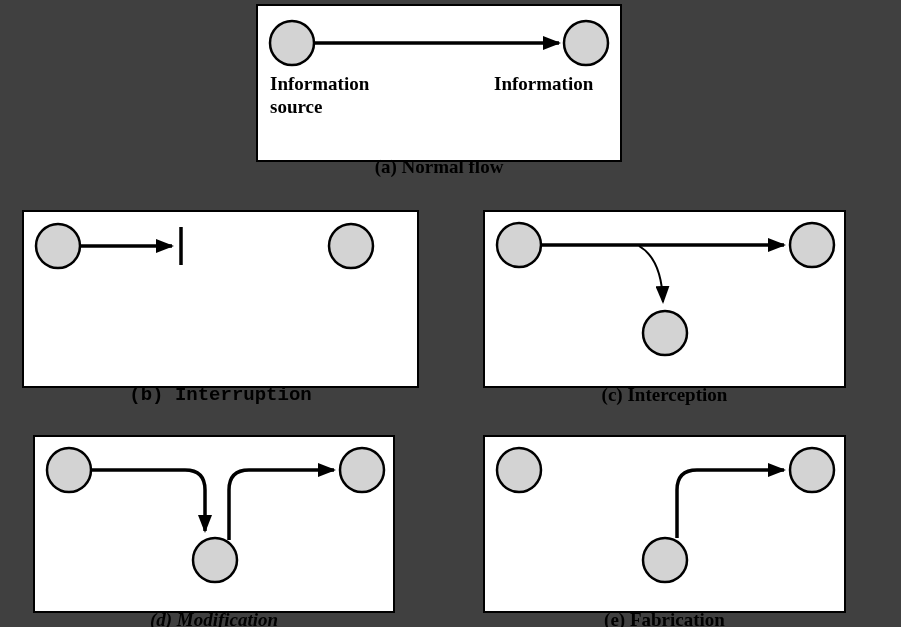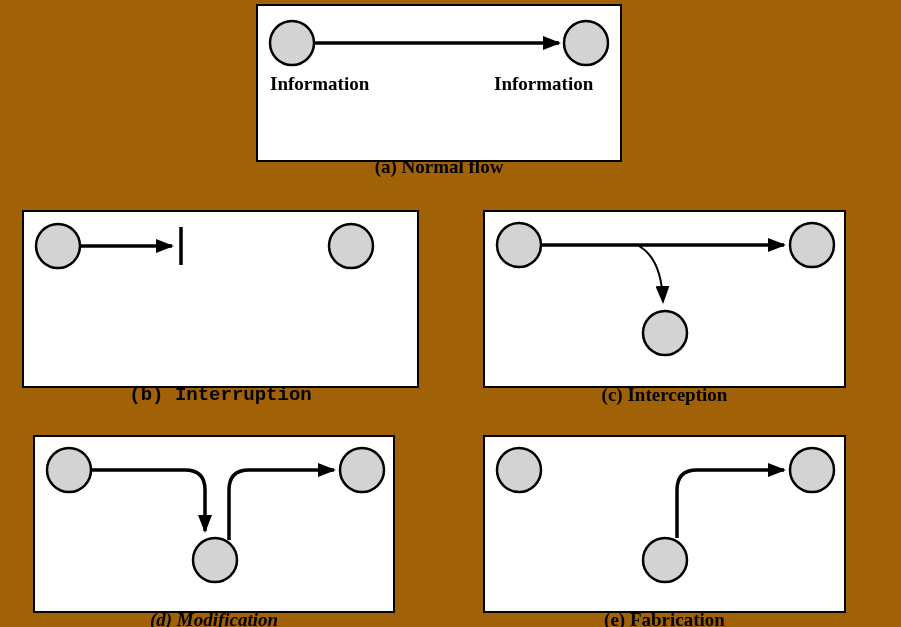--- a/index.html
+++ b/index.html
@@ -4,21 +4,21 @@
 <style>
   * { margin: 0; padding: 0; box-sizing: border-box; }
   body {
     font-family: "Liberation Serif", "DejaVu Serif", serif;
     background: #ffffff;
   }
   .stage {
     position: relative;
     width: 901px;
     height: 627px;
-    background: #a16207;
+    background: #404040;
     overflow: hidden;
   }
   .panel {
     position: absolute;
     border: 2px solid #000000;
     background: #ffffff;
   }
   .panel svg { position: absolute; left: 0; top: 0; }
   .caption {
     position: absolute;
@@ -50,20 +50,21 @@
         <marker id="arr-a" markerUnits="userSpaceOnUse" markerWidth="18" markerHeight="14" refX="16" refY="7" orient="auto">
           <path d="M0,0 L18,7 L0,14 Z" fill="#000000"></path>
         </marker>
       </defs>
       <line x1="57" y1="37" x2="301" y2="37" stroke="#000000" stroke-width="3.5" marker-end="url(#arr-a)"></line>
       <circle cx="34" cy="37" r="22" stroke="#000000" stroke-width="2.5" fill="#d3d3d3"></circle>
       <circle cx="328" cy="37" r="22" stroke="#000000" stroke-width="2.5" fill="#d3d3d3"></circle>
     </svg>
     <div class="node-label" style="left:12px; top:66px;">
       <div>Information</div>
+      <div>source</div>
     </div>
     <div class="node-label" style="left:236px; top:66px;">
       <div>Information</div>
     </div>
     <div class="caption" style="top:126px;">(a) Normal flow</div>
   </div>
 
   <div class="panel" style="left:22px; top:210px; width:397px; height:178px;font-family:Liberation Mono, monospace;">
     <svg width="359" height="174" viewBox="0 0 359 174">
       <defs>

